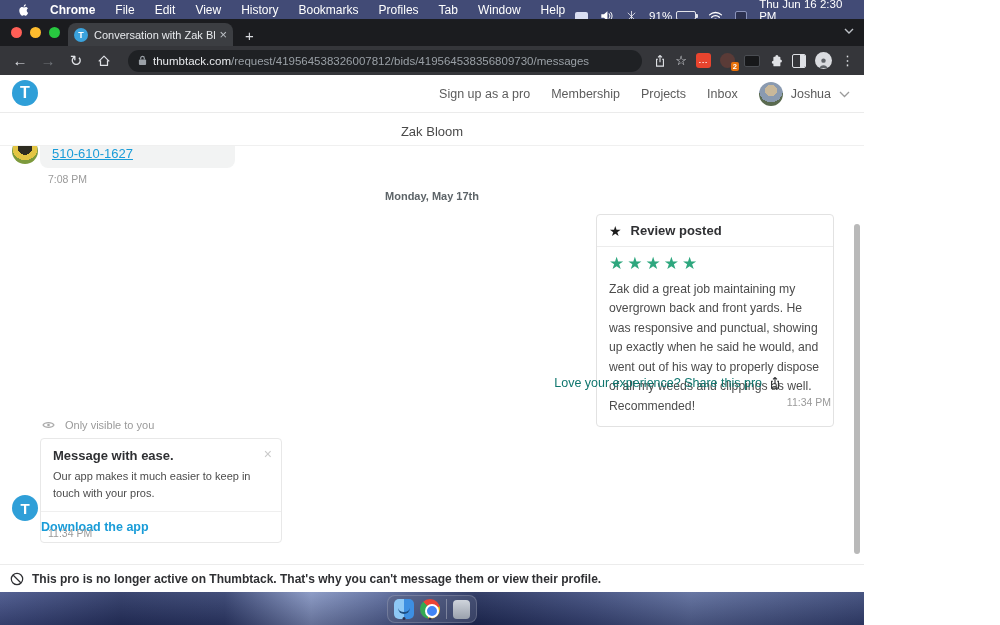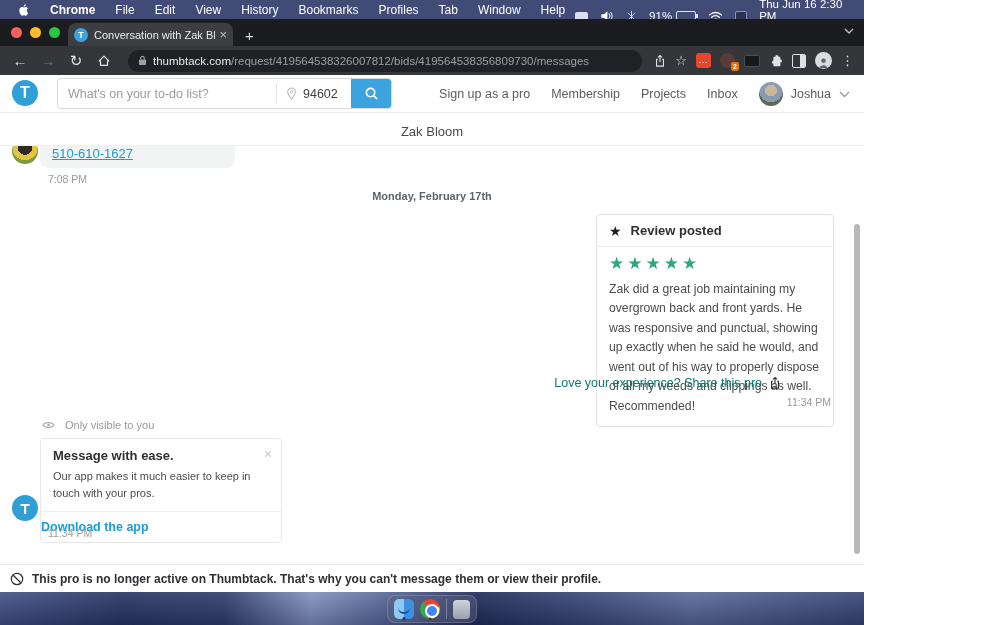--- a/index.html
+++ b/index.html
@@ -239,37 +239,20 @@
           </svg>
       </span>
       <span class="tb-icon">⋮</span>
     </div>
   </div>
 
   <div class="page">
 
     <div class="tt-header">
       <div class="tt-logo">T</div>
-      <div class="searchbar">
-        <input class="q-input" type="text" placeholder="What's on your to-do list?" style="">
-        <span class="zip-sep"></span>
-        <span class="pin">
-          <svg width="11" height="13" viewBox="0 0 12 14">
-              <path d="M6 1a4.2 4.2 0 0 1 4.2 4.2C10.2 8.3 6 13 6 13S1.8 8.3 1.8 5.2A4.2 4.2 0 0 1 6 1z" stroke="#b9b9b9" stroke-width="1.2" fill="none"></path>
-              <circle cx="6" cy="5.2" r="1.3" stroke="#b9b9b9" fill="none"></circle>
-            </svg>
-        </span>
-        <input class="zip-input" type="text" value="94602" style="">
-        <span class="search-btn">
-          <svg width="15" height="15" viewBox="0 0 16 16">
-              <circle cx="7" cy="7" r="4.5" stroke="#fff" stroke-width="1.7" fill="none"></circle>
-              <path d="M10.5 10.5L14 14" stroke="#fff" stroke-width="1.7"></path>
-            </svg>
-        </span>
-      </div>
       <div class="tt-nav">
         <span class="nav-link">Sign up as a pro</span>
         <span class="nav-link">Membership</span>
         <span class="nav-link">Projects</span>
         <span class="nav-link">Inbox</span>
         <span class="user-chip">
           <span class="user-avatar"></span>
           <span>Joshua</span>
           <svg width="11" height="7" viewBox="0 0 11 7">
               <path d="M1 1l4.5 4.5L10 1" stroke="#9b9b9b" stroke-width="1.3" fill="none"></path>
@@ -281,21 +264,21 @@
     <div class="convo-title">Zak Bloom</div>
 
     <div class="convo">
 
       <div class="msg-avatar"></div>
       <div class="phone-bubble">
         <span class="phone-link">510-610-1627</span>
       </div>
       <div class="ts ts-1">7:08 PM</div>
 
-      <div class="date-header">Monday, February 17th</div>
+      <div class="date-header">Monday, May 17th</div>
 
       <div class="review-card">
         <div class="rc-head">
           <span class="rc-star-glyph">★</span>
           <span class="rc-head-label">Review posted</span>
         </div>
         <div class="rc-body">
           <div class="rc-stars">★★★★★</div>
           <div class="rc-text">Zak did a great job maintaining my overgrown back and front yards. He was responsive and punctual, showing up exactly when he said he would, and went out of his way to properly dispose of all my weeds and clippings as well. Recommended!</div>
         </div>

